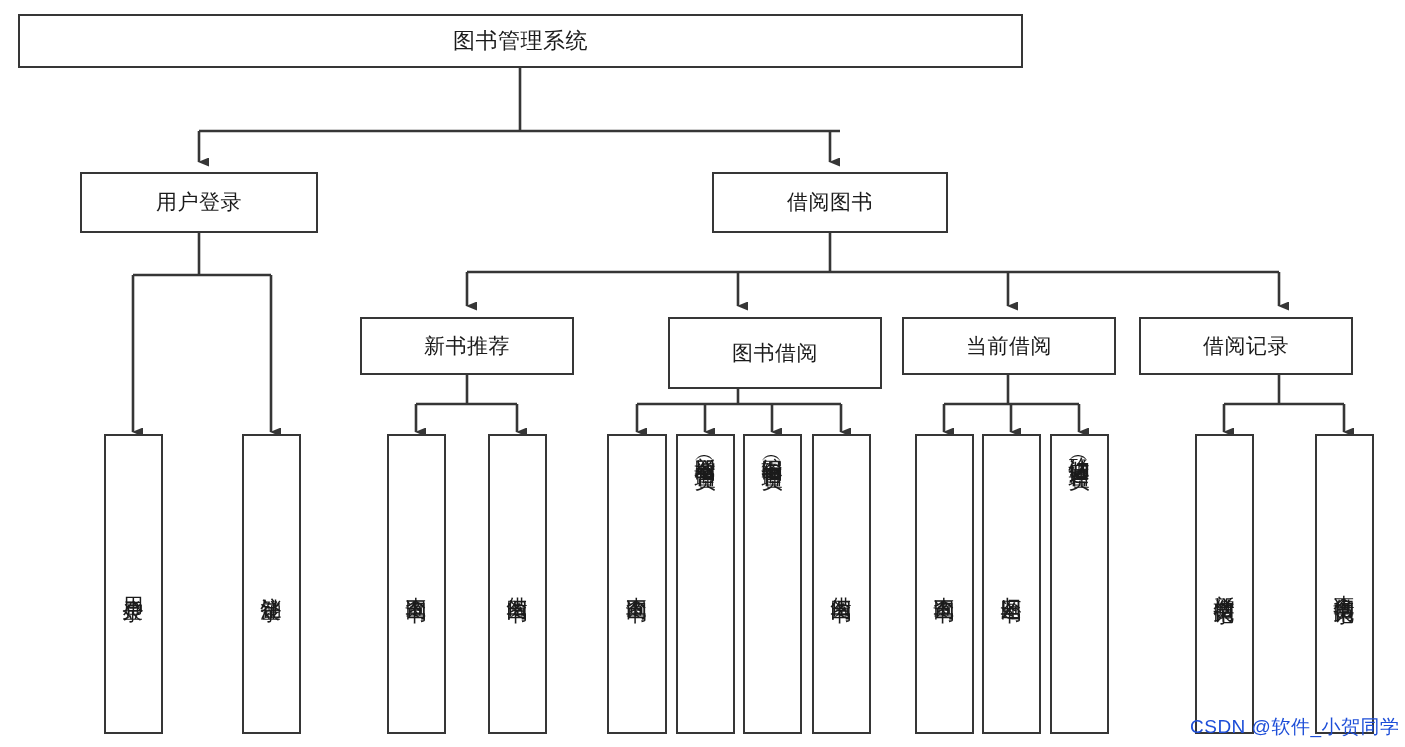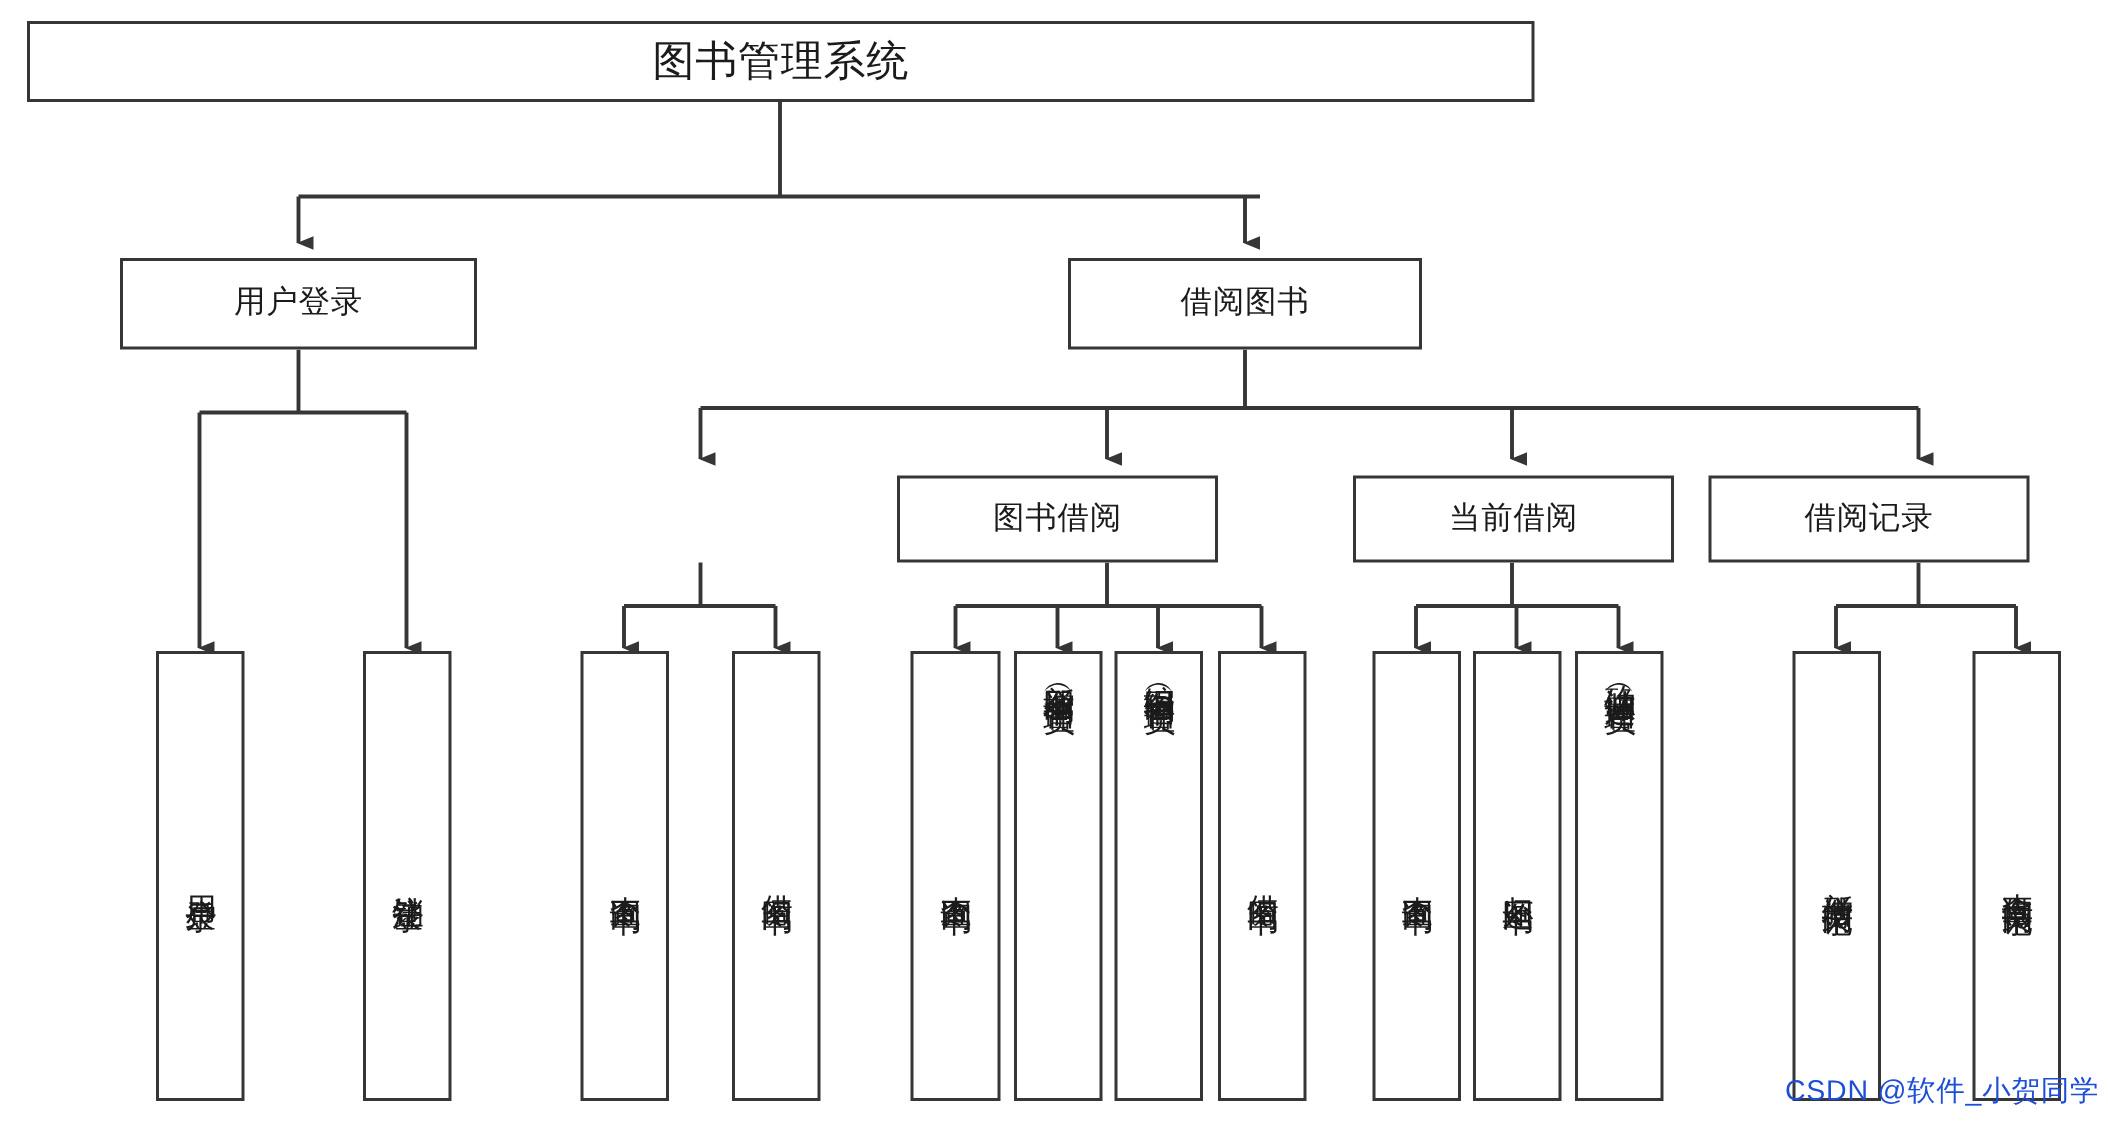--- a/index.html
+++ b/index.html
@@ -43,21 +43,21 @@
     line-height: 1.18;
     letter-spacing: 0.5px;
     color: #1b1b1b;
     white-space: nowrap;
   }
   
   .node.horiz .label {
     font-size: 21px;
   }
   .node.root .label {
-    font-size: 28px;
+    font-size: 22px;
   }
   
   .node.vert {
     align-items: flex-start;
     padding-top: 4px;
   }
   .node.vert .label {
     writing-mode: vertical-rl;
     text-orientation: upright;
     font-size: 21px;
@@ -140,22 +140,25 @@
   </div>
 
   <div class="node horiz" style="left:80px; top:172px; width:238px; height:61px;">
     <span class="label">用户登录</span>
   </div>
 
   <div class="node horiz" style="left:712px; top:172px; width:236px; height:61px;">
     <span class="label">借阅图书</span>
   </div>
 
-
-  <div class="node horiz" style="left:598px; top:317px; width:214px; height:58px;justify-content:center;">
+  <div class="node horiz" style="left:360px; top:317px; width:214px; height:58px;">
+    <span class="label">新书推荐</span>
+  </div>
+
+  <div class="node horiz" style="left:668px; top:317px; width:214px; height:72px;justify-content:center;">
     <span class="label">图书借阅</span>
   </div>
 
   <div class="node horiz" style="left:902px; top:317px; width:214px; height:58px;">
     <span class="label">当前借阅</span>
   </div>
 
   <div class="node horiz" style="left:1139px; top:317px; width:214px; height:58px;">
     <span class="label">借阅记录</span>
   </div>

